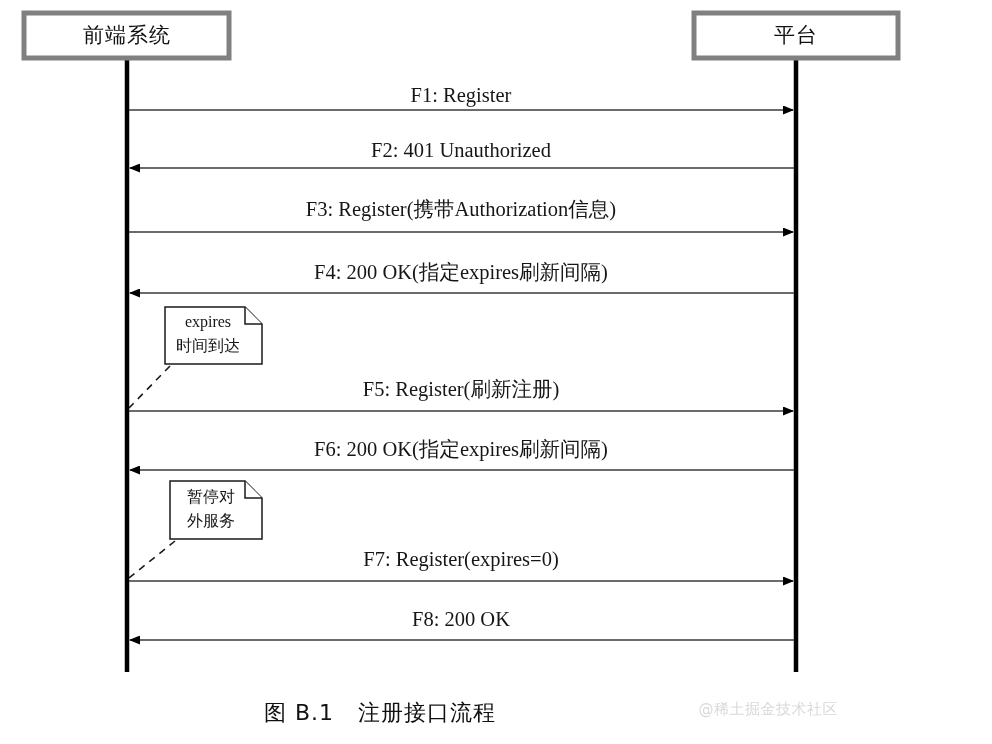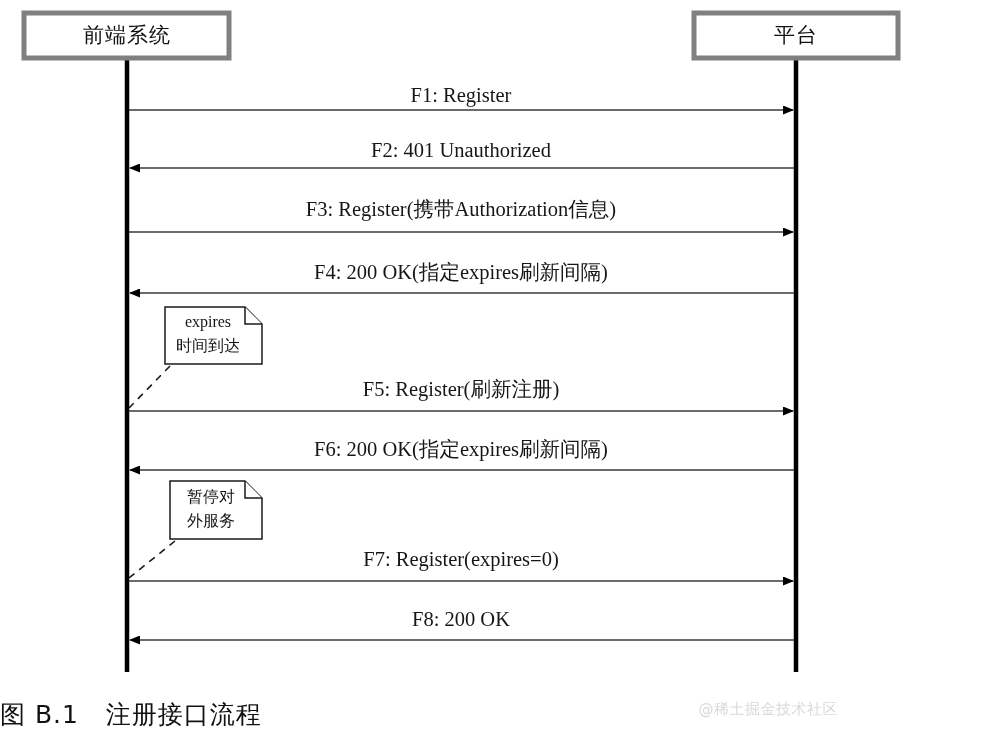--- a/index.html
+++ b/index.html
@@ -75,23 +75,23 @@
     stroke: #1a1a1a;
     stroke-width: 1.6;
     stroke-dasharray: 7 6;
     fill: none;
   }
   .caption-text {
     position: absolute;
     left: 0;
     top: 698px;
     width: 760px;
-    text-align: left;
+    text-align: center;
     font-family: "DejaVu Sans", "Liberation Sans", sans-serif;
-    font-size: 25px;
+    font-size: 22px;
     color: #111111;
     letter-spacing: 1px;
     white-space: pre;
   }
   .watermark-text {
     position: absolute;
     right: 18px;
     top: 700px;
     font-family: "DejaVu Sans", "Liberation Sans", sans-serif;
     font-size: 15px;

